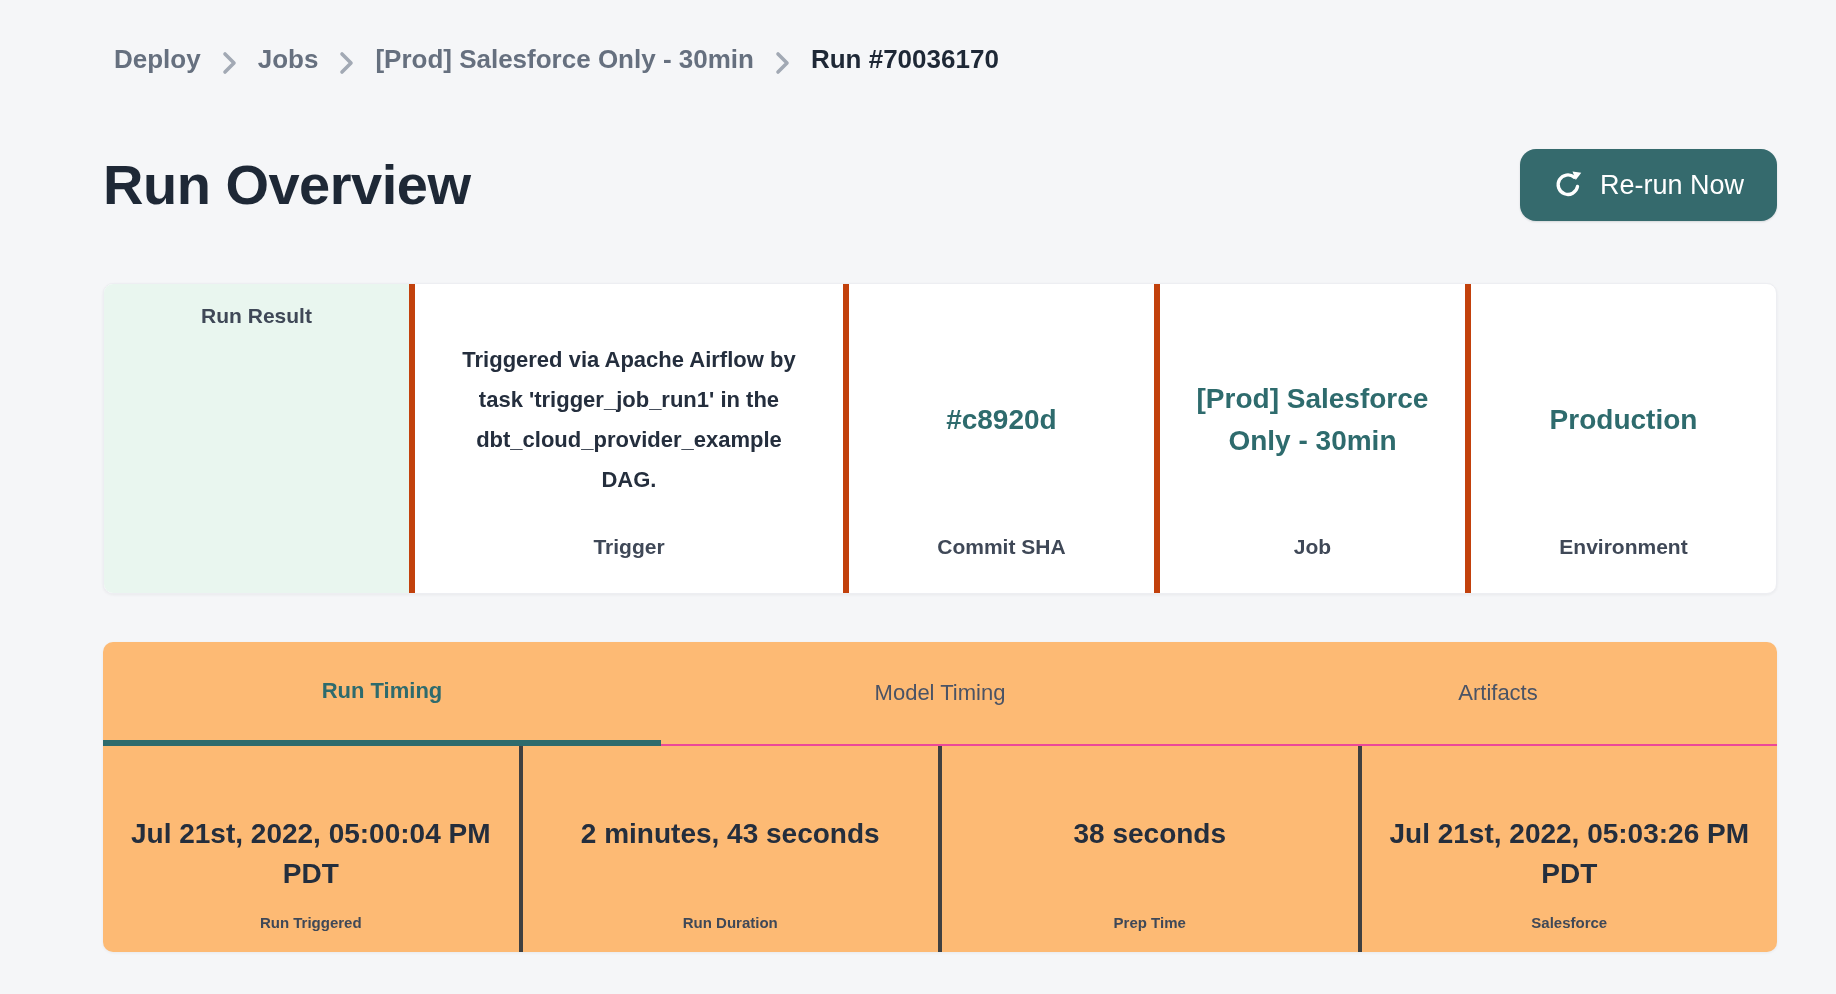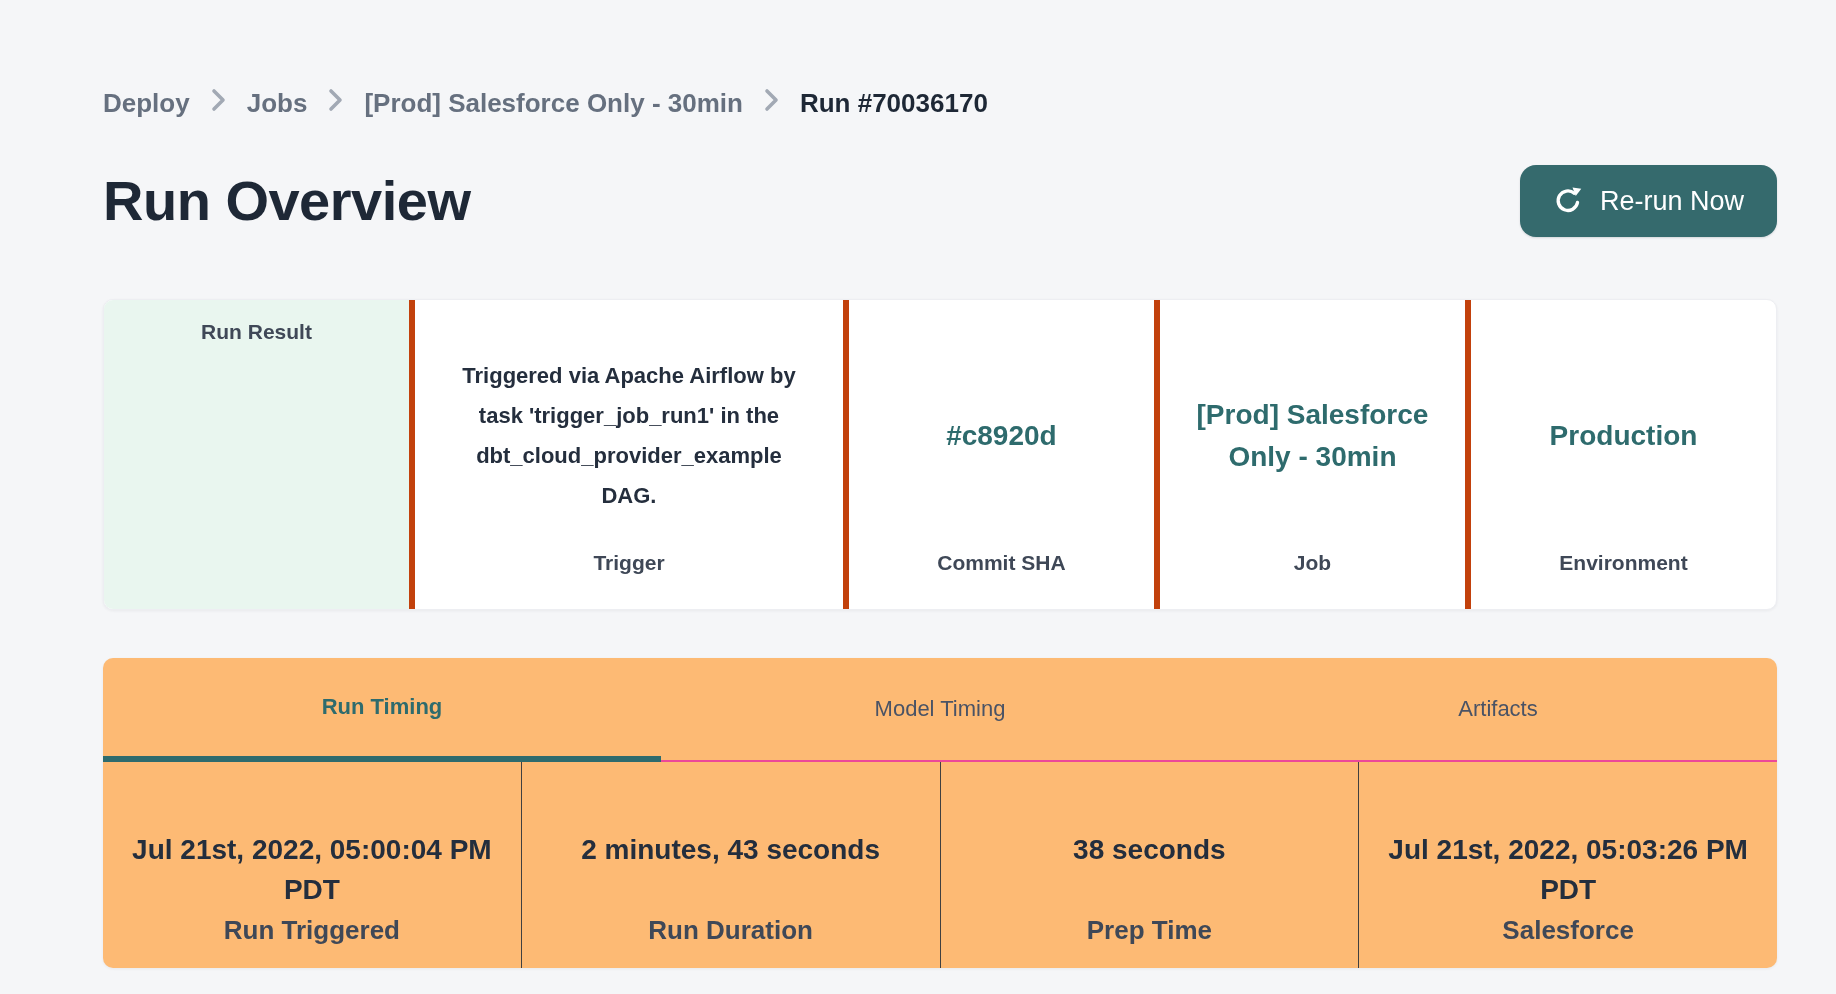--- a/index.html
+++ b/index.html
@@ -8,31 +8,31 @@
     width: 1836px; height: 994px;
     background: #f5f6f8;
     font-family: "Liberation Sans", sans-serif;
     color: #242e3d;
     overflow: hidden;
   }
   .page { padding: 0 59px 0 103px; }
 
   
   .breadcrumb {
-    padding-top: 88px;
-    display: flex; align-items: flex-start; gap: 21px;
-    font-size: 26px; font-weight: 600;
+    padding-top: 44px;
+    display: flex; align-items: flex-end; gap: 21px;
+    font-size: 26px; font-weight: 600; margin-left: 11px;
   }
   .crumb { color: #66707f; text-decoration: none; cursor: pointer; }
   .crumb.current { color: #1e2836; font-weight: 700; cursor: default; }
   .chev { display: flex; align-items: center; }
 
   
   .header-row {
-    margin-top: 46px;
+    margin-top: 74px;
     display: flex; justify-content: space-between; align-items: center;
   }
   h1.title {
     margin: 0; font-size: 56px; line-height: 68px;
     font-weight: 700; color: #1e2836; letter-spacing: -0.5px;
   }
   .rerun-btn {
     height: 72px; padding: 0 33px;
     background: #356a6d; color: #ffffff;
     border: none; border-radius: 16px;
@@ -92,31 +92,31 @@
     border-bottom: 2px solid #ec4899;
     cursor: pointer;
   }
   .tab.active {
     color: #2e6b6d; font-weight: 700;
     border-bottom: 6px solid #2e6b6d;
   }
   .timing { display: flex; height: 206px; }
   .t-cell {
     flex: 1;
-    border-left: 1px solid #404040;
+    border-left: 4px solid #404040;
     padding: 52px 8px 0;
     display: flex; flex-direction: column; align-items: center;
     text-align: center;
   }
   .t-cell:first-child { border-left: none; }
   .t-val {
     font-size: 28px; font-weight: 700; color: #242e3d;
     line-height: 40px; height: 80px; max-width: 400px; margin-top: 16px;
   }
-  .t-lbl { font-size: 26px; font-weight: 700; color: #3f4857; margin-top: 5px; }
+  .t-lbl { font-size: 15px; font-weight: 700; color: #3f4857; margin-top: 20px; }
 </style>
 </head>
 <body>
 
 <div class="page">
 
   <nav class="breadcrumb">
     <a class="crumb">Deploy</a>
     <span class="chev">
       <svg width="15" height="24" viewBox="0 0 10 16">

